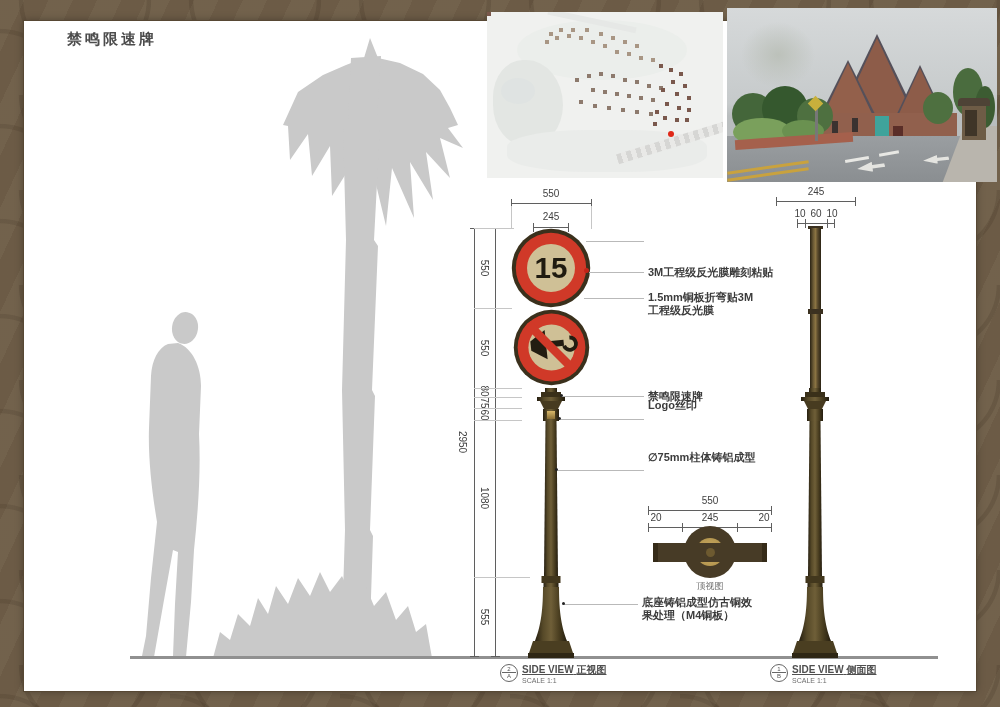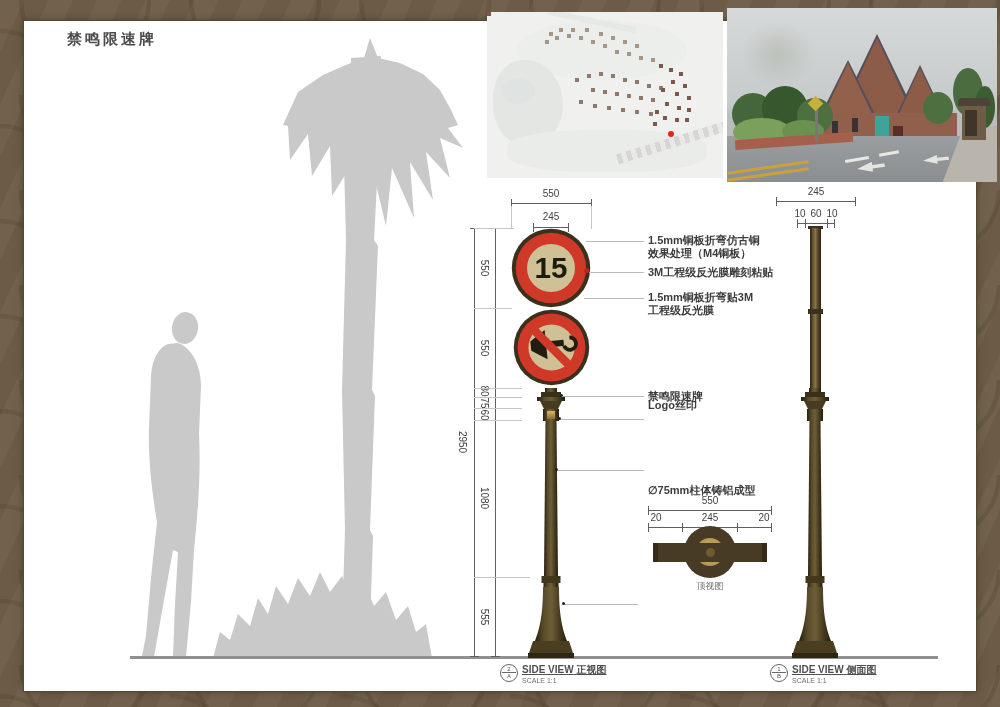--- a/index.html
+++ b/index.html
@@ -212,28 +212,28 @@
   <div class="lead" style="left:584px;top:298px;width:60px"></div>
   <div class="lead" style="left:563px;top:396px;width:81px"></div>
   <div class="lead" style="left:561px;top:419px;width:83px"></div>
   <div class="lead" style="left:558px;top:470px;width:86px"></div>
   <div class="lead" style="left:564px;top:604px;width:74px"></div>
   <div class="dot" style="left:560px;top:394px;width:3px;height:3px;background:#222"></div>
   <div class="dot" style="left:558px;top:417px;width:3px;height:3px;background:#222"></div>
   <div class="dot" style="left:555px;top:468px;width:3px;height:3px;background:#222"></div>
   <div class="dot" style="left:562px;top:602px;width:3px;height:3px;background:#222"></div>
 
-  <div class="anno" style="left:648px;top:234px">1.5mm铜板折弯仿古铜
-效果处理（M4铜板）</div>
   <div class="anno" style="left:648px;top:266px">3M工程级反光膜雕刻粘贴</div>
   <div class="anno" style="left:648px;top:291px">1.5mm铜板折弯贴3M
 工程级反光膜</div>
   <div class="anno" style="left:648px;top:390px">禁鸣限速牌</div>
   <div class="anno" style="left:648px;top:399px">Logo丝印</div>
-  <div class="anno" style="left:648px;top:484px">∅75mm柱体铸铝成型</div>
+  <div class="anno" style="left:648px;top:451px">∅75mm柱体铸铝成型</div>
+  <div class="anno" style="left:642px;top:596px">底座铸铝成型仿古铜效
+果处理（M4铜板）</div>
 
   <div class="dimh" style="left:648px;top:510px;width:124px"></div>
   <div class="dlabel" style="left:710px;top:500px">550</div>
   <div class="dimh" style="left:648px;top:527px;width:124px"></div>
   <div class="tick" style="left:682px;top:523px;width:1px;height:9px"></div>
   <div class="tick" style="left:737px;top:523px;width:1px;height:9px"></div>
   <div class="dlabel" style="left:656px;top:517px">20</div>
   <div class="dlabel" style="left:710px;top:517px">245</div>
   <div class="dlabel" style="left:764px;top:517px">20</div>
   <div class="abs" style="left:684px;top:526px;width:52px;height:52px;border-radius:50%;background:#473b26"></div>

